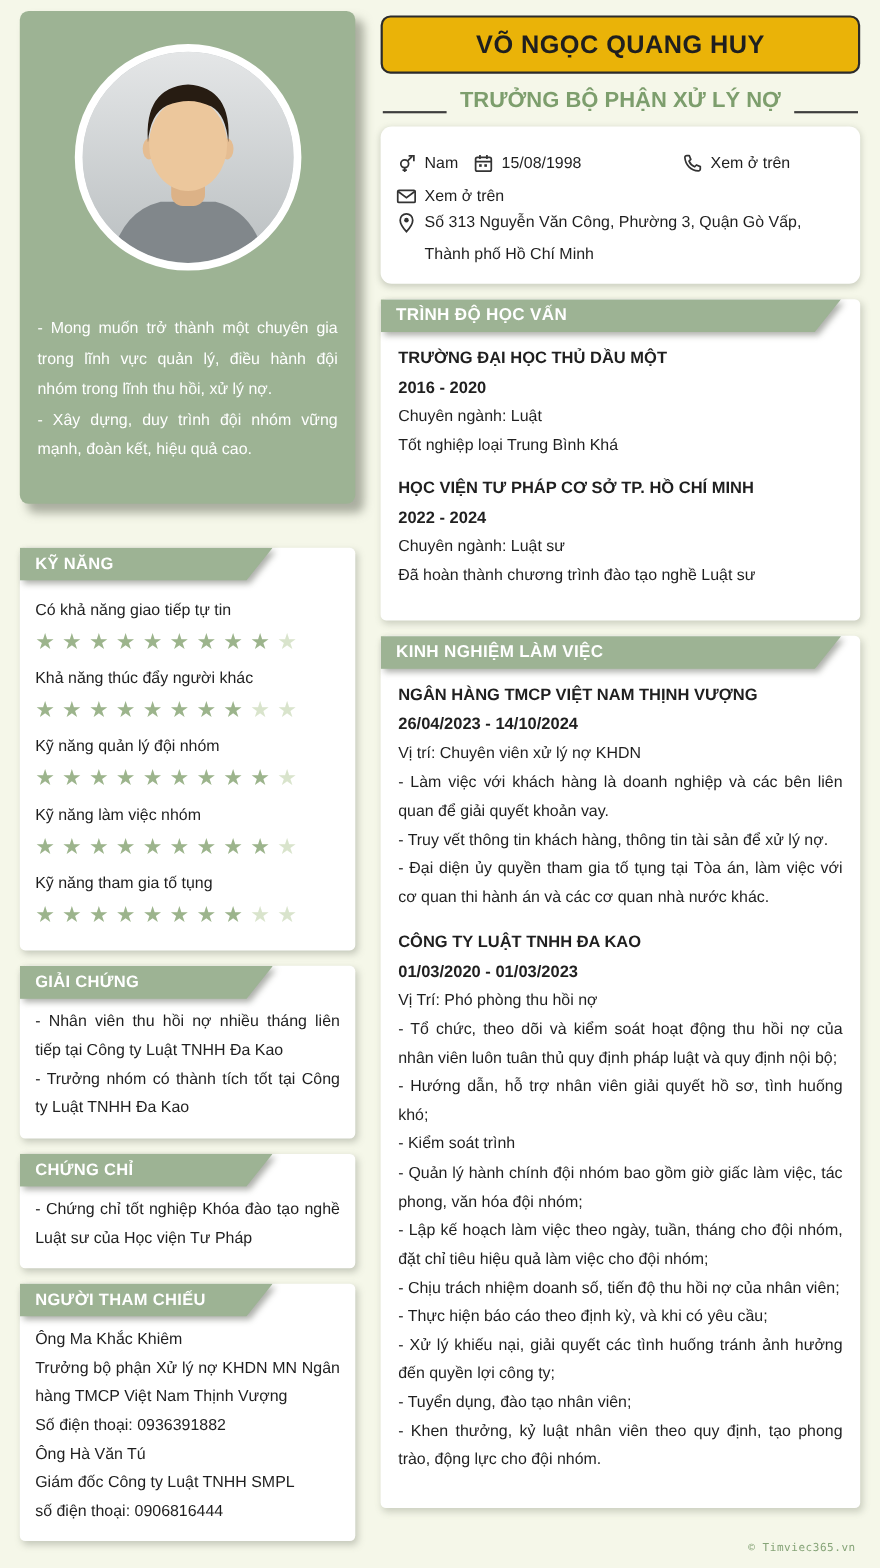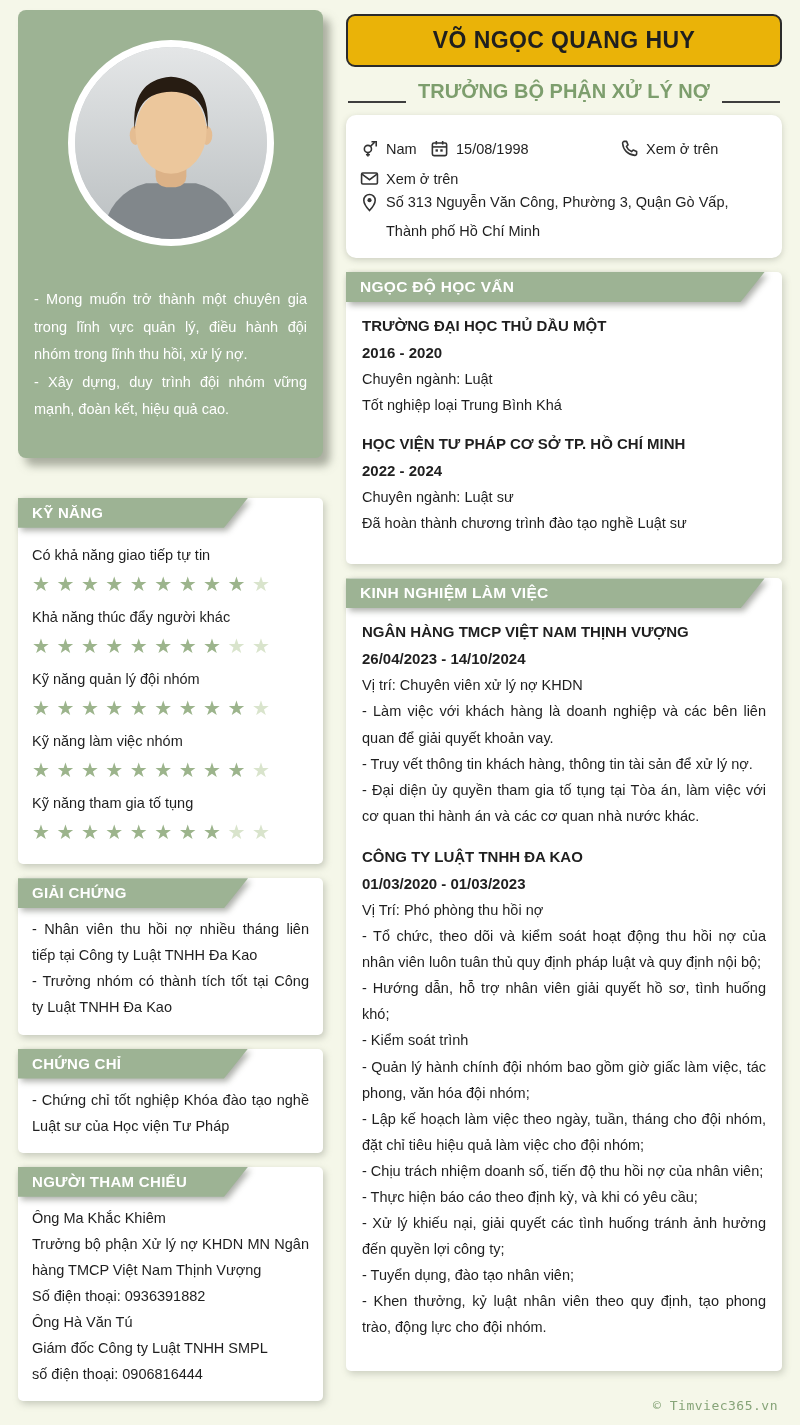--- a/index.html
+++ b/index.html
@@ -64,21 +64,21 @@
              box-shadow:2px 3px 7px rgba(110,115,100,.3); padding-bottom:14px; }
   .section .banner { min-width:96%; font-size:15.5px; }
   .section-body { padding:10px 16px 2px 16px; font-size:14.5px; line-height:1.8; }
   .entry { margin-bottom:12px; }
   .entry-school, .entry-period, .job-company, .job-period { font-weight:bold; font-size:15px; }
   .entry p, .job p { margin:0; }
   .job { margin-bottom:14px; }
   .job p.bullet { text-align:justify; }
 
   .footer-credit { position:absolute; right:22px; bottom:12px; color:#86a478;
-                   font-family:"DejaVu Sans Mono",monospace; font-size:13px; letter-spacing:.5px; }
+                   font-family:"DejaVu Sans Mono",monospace; font-size:10px; letter-spacing:.5px; }
 </style>
 </head>
 <body>
 
 <div class="page">
 
   <aside class="left-col">
 
     <section class="profile-card">
       <div class="photo-ring">
@@ -227,21 +227,21 @@
                 <path d="M12 1.8 C8 1.8 4.8 5 4.8 9 c0 5.2 7.2 13.2 7.2 13.2 s7.2-8 7.2-13.2 c0-4-3.2-7.2-7.2-7.2 z" fill="none" stroke="#333" stroke-width="2"></path>
                 <circle cx="12" cy="9" r="2.6" fill="#333"></circle>
               </svg>
           </span>
           <span class="addr-text">Số 313 Nguyễn Văn Công, Phường 3, Quận Gò Vấp, Thành phố Hồ Chí Minh</span>
         </div>
       </div>
     </section>
 
     <section class="section">
-      <div class="banner-wrap"><div class="banner">NGỌC ĐỘ HỌC VẤN</div></div>
+      <div class="banner-wrap"><div class="banner">TRÌNH ĐỘ HỌC VẤN</div></div>
       <div class="section-body">
         <div class="entry">
           <p class="entry-school">TRƯỜNG ĐẠI HỌC THỦ DẦU MỘT</p>
           <p class="entry-period">2016 - 2020</p>
           <p>Chuyên ngành: Luật</p>
           <p>Tốt nghiệp loại Trung Bình Khá</p>
         </div>
         <div class="entry">
           <p class="entry-school">HỌC VIỆN TƯ PHÁP CƠ SỞ TP. HỒ CHÍ MINH</p>
           <p class="entry-period">2022 - 2024</p>

